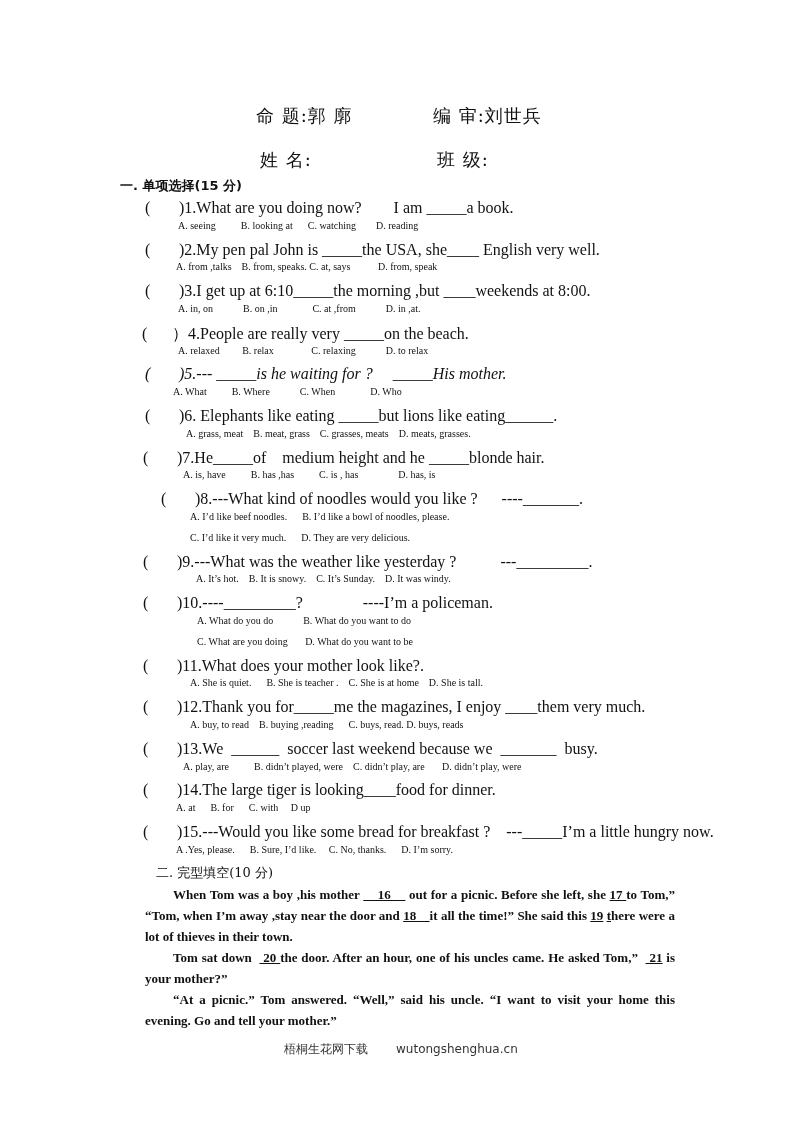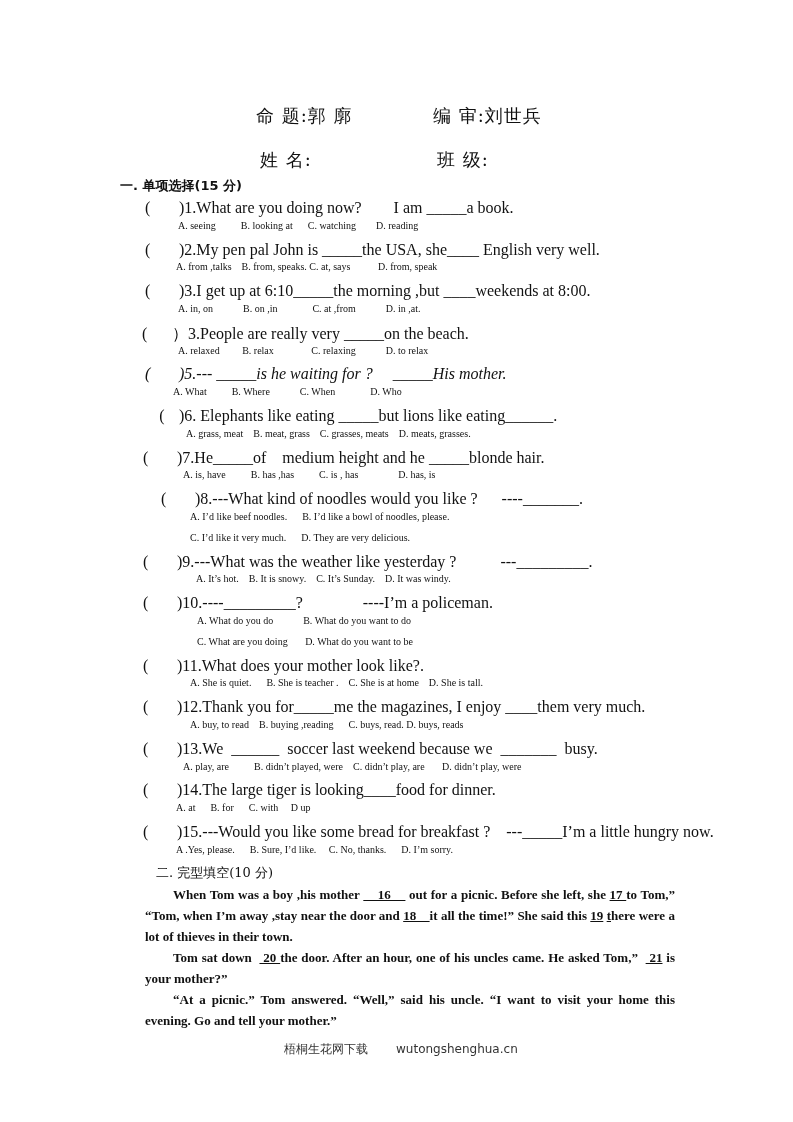--- a/index.html
+++ b/index.html
@@ -32,27 +32,27 @@
 
   <div class="abs q" style="left:145px; top:199px;"><span class="paren">(</span><span>)1.What are you doing now?        I am _____a book.</span></div>
   <div class="abs opt" style="left:178px; top:220px;">A. seeing          B. looking at      C. watching        D. reading</div>
 
   <div class="abs q" style="left:145px; top:241px;"><span class="paren">(</span><span>)2.My pen pal John is _____the USA, she____ English very well.</span></div>
   <div class="abs opt" style="left:176px; top:261px;">A. from ,talks    B. from, speaks. C. at, says           D. from, speak</div>
 
   <div class="abs q" style="left:145px; top:282px;"><span class="paren">(</span><span>)3.I get up at 6:10_____the morning ,but ____weekends at 8:00.</span></div>
   <div class="abs opt" style="left:178px; top:303px;">A. in, on            B. on ,in              C. at ,from            D. in ,at.</div>
 
-  <div class="abs q" style="left:142px; top:324px;"><span class="paren" style="width:30px;">(</span><span>）3.People are really very _____on the beach.</span></div>
+  <div class="abs q" style="left:142px; top:324px;"><span class="paren" style="width:30px;">(</span><span>）4.People are really very _____on the beach.</span></div>
   <div class="abs opt" style="left:178px; top:345px;">A. relaxed         B. relax               C. relaxing            D. to relax</div>
 
   <div class="abs q" style="left:145px; top:365px;font-style:italic;"><span class="paren">(</span><span>)5.--- _____is he waiting for ?     _____His mother.</span></div>
   <div class="abs opt" style="left:173px; top:386px;font-family:Liberation Serif, serif;">A. What          B. Where            C. When              D. Who</div>
 
-  <div class="abs q" style="left:145px; top:407px;text-align:center;"><span class="paren">(</span><span>)6. Elephants like eating _____but lions like eating______.</span></div>
+  <div class="abs q" style="left:145px; top:407px;"><span class="paren">(</span><span>)6. Elephants like eating _____but lions like eating______.</span></div>
   <div class="abs opt" style="left:186px; top:428px;">A. grass, meat    B. meat, grass    C. grasses, meats    D. meats, grasses.</div>
 
   <div class="abs q" style="left:143px; top:449px;"><span class="paren">(</span><span>)7.He_____of    medium height and he _____blonde hair.</span></div>
   <div class="abs opt" style="left:183px; top:469px;">A. is, have          B. has ,has          C. is , has                D. has, is</div>
 
   <div class="abs q" style="left:137px; top:490px;margin-left:24px;"><span class="paren">(</span><span>)8.---What kind of noodles would you like ?      ----_______.</span></div>
   <div class="abs opt" style="left:190px; top:511px;">A. I’d like beef noodles.      B. I’d like a bowl of noodles, please.</div>
   <div class="abs opt" style="left:190px; top:532px;">C. I’d like it very much.      D. They are very delicious.</div>
 
   <div class="abs q" style="left:143px; top:553px;"><span class="paren">(</span><span>)9.---What was the weather like yesterday ?           ---_________.</span></div>

